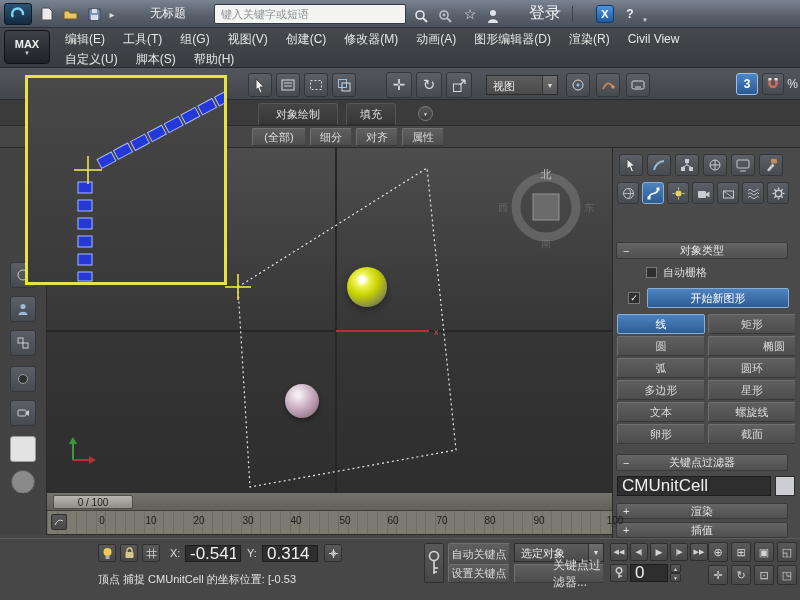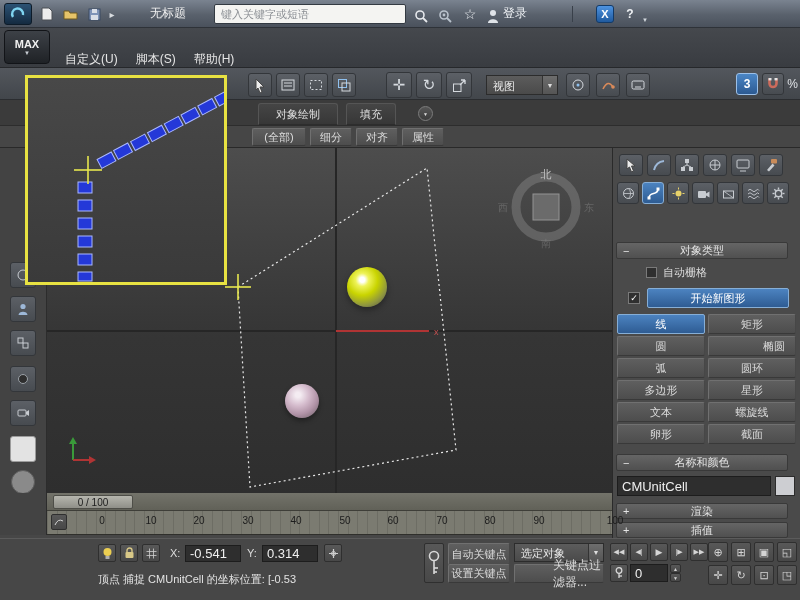--- a/index.html
+++ b/index.html
@@ -16,21 +16,21 @@
   .menu-item { padding:0 9px; height:22px; display:flex; align-items:center; color:#e6e6e6; font-size:12px; white-space:nowrap; }
   .menu-item2 { padding:0 9px; height:18px; display:flex; align-items:center; color:#e6e6e6; font-size:12px; }
   
   .toolbar { left:0; top:68px; width:800px; height:32px; background:linear-gradient(#53575d,#42464b); border-bottom:1px solid #2b2d30; }
   .tile { background:linear-gradient(#5c6066,#474b50); border:1px solid #33363a; border-radius:3px; display:flex; align-items:center; justify-content:center; color:#d5d9de; }
   .tile2 { background:linear-gradient(#585858,#484848); border:1px solid #2f2f2f; border-radius:2px; display:flex; align-items:center; justify-content:center; color:#d5d5d5; }
   .pbtn { background:linear-gradient(#5f5f5f,#4d4d4d); border:1px solid #707070; border-bottom-color:#393939; border-right-color:#474747; border-radius:2px; color:#dcdcdc; display:flex; align-items:center; justify-content:center; font-size:11px; }
   .pbtn.blue { background:linear-gradient(#4c83c0,#2e5c93); border-color:#86aed6; color:#fff; }
   .rollout { background:linear-gradient(#656565,#505050); border:1px solid #393939; border-radius:2px; color:#e4e4e4; display:flex; align-items:center; justify-content:center; font-size:11px; }
   .rollout .pm { position:absolute; left:6px; }
-  .field { background:#2e2e2e; border:1px solid #1d1d1d; color:#efefef; font-size:13px; padding:0 4px; font-family:"Liberation Sans",sans-serif; }
+  .field { background:#2e2e2e; border:1px solid #1d1d1d; color:#efefef; font-size:17px; padding:0 4px; font-family:"Liberation Sans",sans-serif; }
   .dd { background:linear-gradient(#5c5c5c,#4a4a4a); border:1px solid #2c2c2c; color:#eaeaea; display:flex; align-items:flex-end; padding:0 0 0 6px; font-size:11px; }
   .dd .caret { margin-left:auto; width:15px; align-self:stretch; background:linear-gradient(#6d6d6d,#555); border-left:1px solid #333; display:flex; align-items:center; justify-content:center; font-size:7px; color:#ddd; }
   .cb { background:#2f2f2f; border:1px solid #7a7a7a; display:flex; align-items:center; justify-content:center; color:#fff; font-size:9px; }
   .ribbon { left:0; top:100px; width:800px; height:26px; background:#3b3b3b; border-bottom:1px solid #2d2d2d; }
   .rtab { background:linear-gradient(#454545,#373737); border:1px solid #555; border-bottom-color:#2d2d2d; border-radius:3px 3px 0 0; color:#e0e0e0; font-size:11px; display:flex; align-items:center; justify-content:center; }
   .subrow { left:0; top:126px; width:800px; height:22px; background:#464646; border-bottom:1px solid #292929; }
   .viewport { left:47px; top:148px; width:565px; height:345px; background:linear-gradient(#4d4d4d,#353535 55%,#2e2e2e); }
   .leftcol { left:0; top:148px; width:47px; height:345px; background:#434343; border-right:1px solid #2c2c2c; }
   .panel { left:612px; top:148px; width:188px; height:390px; background:#4a4a4a; border-left:1px solid #2a2a2a; }
   .sphere { border-radius:50%; position:absolute; }
@@ -86,31 +86,43 @@
           <circle cx="6" cy="6" r="1.4" fill="#b9c2cc"></circle>
         </svg>
     </div>
     <div class="abs tb-ico" style="left:461px;top:4px;width:18px;color:#e8ebef;font-size:14px;">☆</div>
     <div class="abs tb-ico" style="left:486px;top:6px;width:14px;">
       <svg width="12" height="14">
           <circle cx="6" cy="4" r="3" fill="#dfe3e8"></circle>
           <path d="M1 14c0-5 10-5 10 0z" fill="#dfe3e8"></path>
         </svg>
     </div>
-    <div class="abs flex" style="left:503px;top:0;height:27px;color:#eef1f4;font-size:12px;">登录</div>
+    <div class="abs flex" style="left:529px;top:0;height:27px;color:#eef1f4;font-size:16px;">登录</div>
     <div class="abs" style="left:572px;top:6px;width:1px;height:16px;background:#39404a;"></div>
     <div class="abs" style="left:596px;top:5px;width:18px;height:18px;background:linear-gradient(#4e93e0,#205a9e);border:1px solid #123a68;border-radius:3px;color:#fff;font-weight:bold;font-size:11px;display:flex;align-items:center;justify-content:center;">X</div>
     <div class="abs tb-ico" style="left:622px;top:5px;width:16px;height:18px;color:#eef1f4;font-size:12px;font-weight:bold;">?</div>
     <div class="abs tb-ico" style="left:640px;top:10px;width:10px;color:#cfd5db;font-size:6px;">▼</div>
   </div>
 
   <div class="abs menubar"></div>
   <div class="abs" style="left:4px;top:30px;width:46px;height:34px;background:linear-gradient(#3d4147,#1f2226);border:1px solid #121418;border-radius:4px;z-index:5;display:flex;flex-direction:column;align-items:center;justify-content:center;">
     <span style="font-size:11px;font-weight:bold;color:#f0f0f0;">MAX</span>
     <span style="font-size:6px;color:#c9ced4;">▼</span>
+  </div>
+  <div class="abs flex" style="left:56px;top:28px;height:22px;z-index:4;">
+    <div class="menu-item">编辑(E)</div>
+    <div class="menu-item">工具(T)</div>
+    <div class="menu-item">组(G)</div>
+    <div class="menu-item">视图(V)</div>
+    <div class="menu-item">创建(C)</div>
+    <div class="menu-item">修改器(M)</div>
+    <div class="menu-item">动画(A)</div>
+    <div class="menu-item">图形编辑器(D)</div>
+    <div class="menu-item">渲染(R)</div>
+    <div class="menu-item">Civil View</div>
   </div>
   <div class="abs flex" style="left:56px;top:50px;height:18px;z-index:4;">
     <div class="menu-item2">自定义(U)</div>
     <div class="menu-item2">脚本(S)</div>
     <div class="menu-item2">帮助(H)</div>
   </div>
 
   <div class="abs toolbar">
     <div class="abs tile" style="left:248px;top:5px;width:24px;height:24px;">
       <svg width="14" height="15">
@@ -391,21 +403,21 @@
     <div class="abs pbtn" style="left:95px;top:210px;width:88px;height:20px;">圆环</div>
     <div class="abs pbtn" style="left:4px;top:232px;width:88px;height:20px;">多边形</div>
     <div class="abs pbtn" style="left:95px;top:232px;width:88px;height:20px;">星形</div>
     <div class="abs pbtn" style="left:4px;top:254px;width:88px;height:20px;">文本</div>
     <div class="abs pbtn" style="left:95px;top:254px;width:88px;height:20px;">螺旋线</div>
     <div class="abs pbtn" style="left:4px;top:276px;width:88px;height:20px;">卵形</div>
     <div class="abs pbtn" style="left:95px;top:276px;width:88px;height:20px;">截面</div>
 
     <div class="abs rollout" style="left:3px;top:306px;width:172px;height:17px;">
       <span class="pm">−</span>
-      <span>名称和颜色</span>
+      <span>关键点过滤器</span>
     </div>
     <input class="abs field" style="left: 4px; top: 328px; width: 154px; height: 20px;" value="CMUnitCell">
     <div class="abs" style="left:162px;top:328px;width:20px;height:20px;background:#cdced2;border:1px solid #2c2c2c;"></div>
 
     <div class="abs rollout" style="left:3px;top:355px;width:172px;height:16px;">
       <span class="pm">+</span>
       <span>渲染</span>
     </div>
     <div class="abs rollout" style="left:3px;top:374px;width:172px;height:16px;">
       <span class="pm">+</span>

